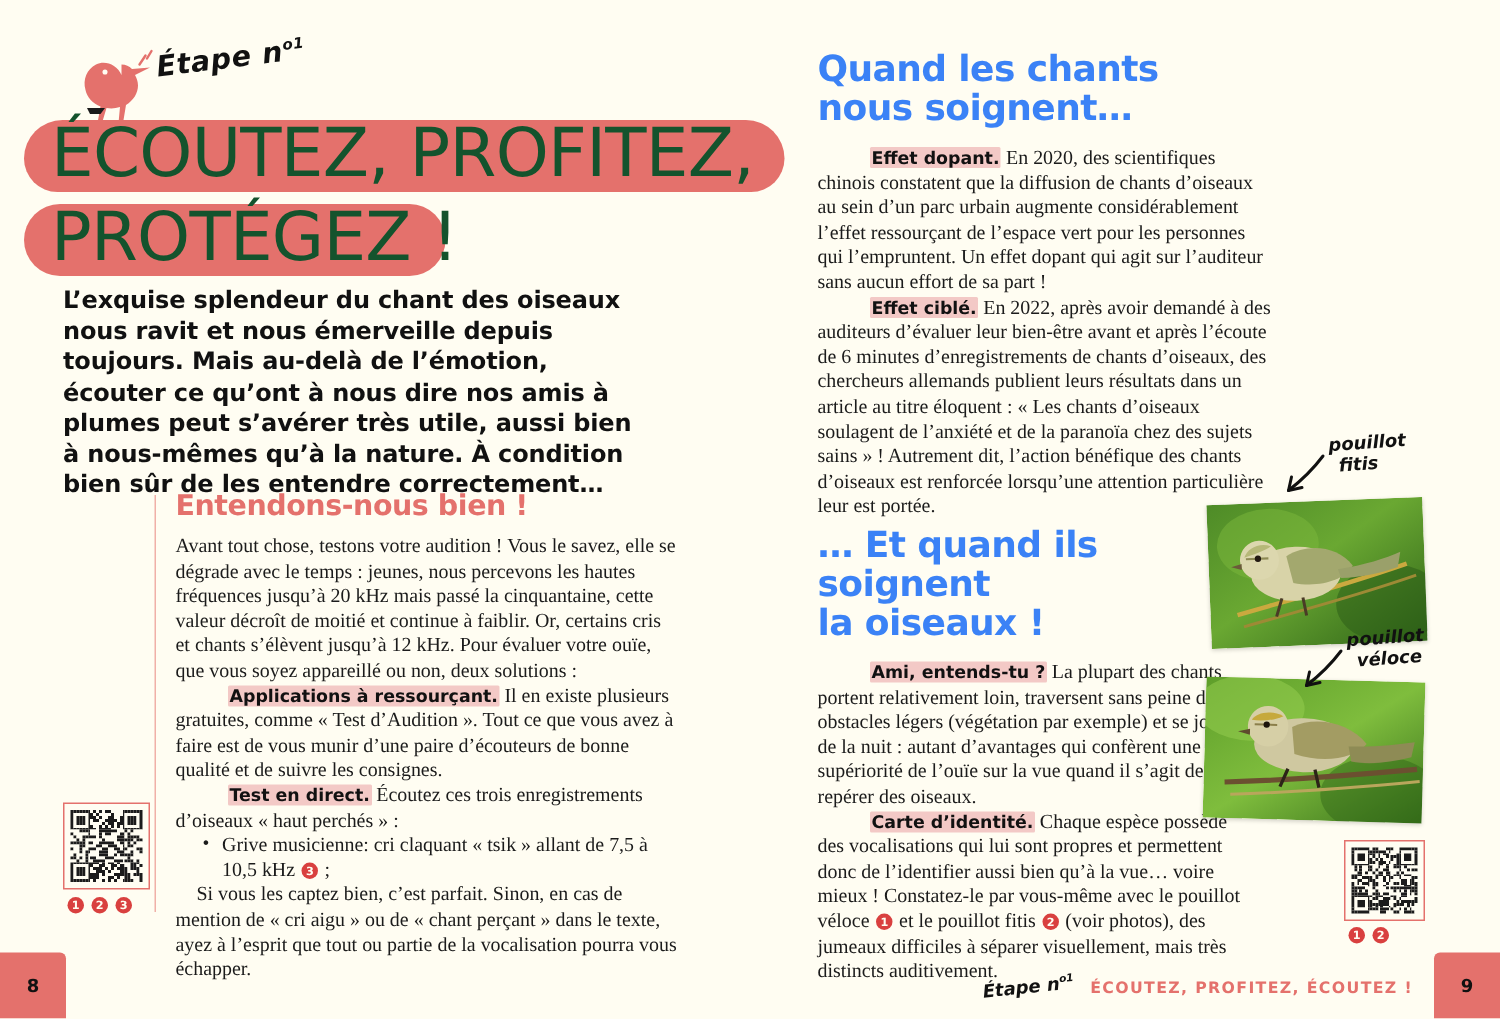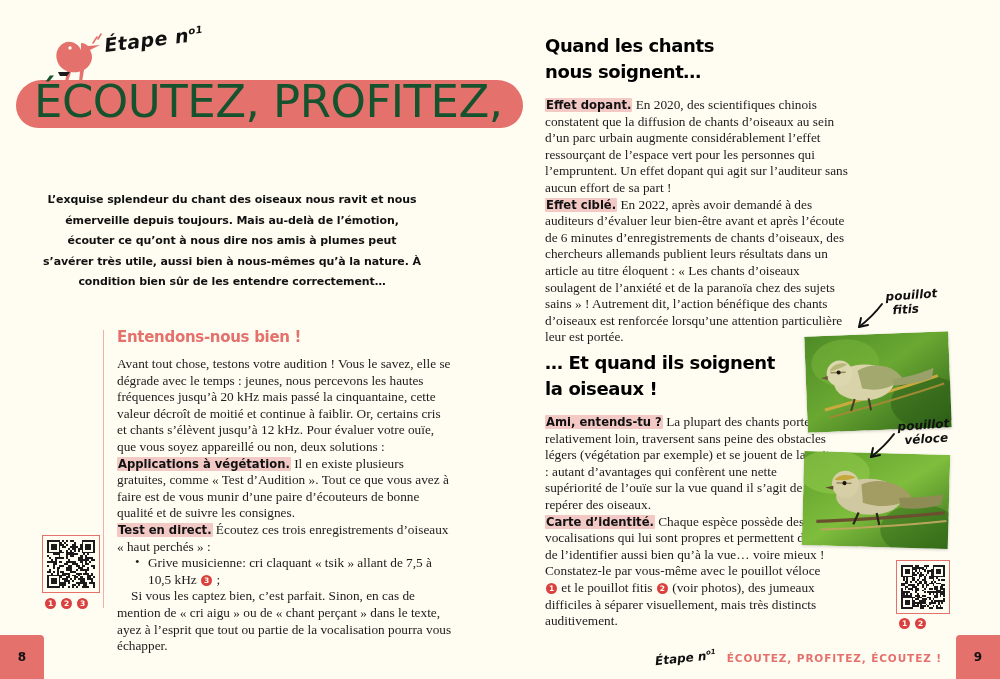--- a/index.html
+++ b/index.html
@@ -71,44 +71,43 @@
   .title-line .hl.l2 { left: -4px; right: 22px; }
   .title-line span.txt { position: relative; z-index: 1; }
 
   
   .lead {
     position: absolute;
     left: 42px; top: 190px;
     width: 380px;
     font-family: "DejaVu Sans", sans-serif;
     font-weight: 700;
-    font-size: 11px;
+    font-size: 16px;
     line-height: 20.5px;
     color: #111;
     letter-spacing: -0.1px;
-    text-align: center;
   }
 
   
   .left-col {
     position: absolute;
     left: 117px; top: 325px;
     width: 336px;
   }
   .rule-v {
     position: absolute;
     left: 103px; top: 330px;
     width: 1px; height: 278px;
     background: #e4716c;
     opacity: .55;
   }
   h2.sec {
     font-family: "DejaVu Sans", sans-serif;
     font-weight: 700;
-    font-size: 15px;
+    font-size: 19px;
     line-height: 24px;
     color: #e4716c;
     margin: 0 0 7px 0;
     letter-spacing: -0.3px;
   }
   p.body {
     font-family: "Liberation Serif", serif;
     font-size: 13.3px;
     line-height: 16.6px;
     color: #1b1b1b;
@@ -117,20 +116,21 @@
   }
   .lede-run { margin: 0; }
   .runin {
     font-family: "DejaVu Sans", sans-serif;
     font-weight: 700;
     font-size: 11.6px;
     color: #111;
     background: #f3c9c6;
     padding: 0 1px;
     border-radius: 1px;
+    margin-left: 35px;
   }
   ul.bullets {
     margin: 0; padding: 0 0 0 18px;
     list-style: none;
   }
   ul.bullets li {
     font-family: "Liberation Serif", serif;
     font-size: 13.3px;
     line-height: 16.6px;
     color: #1b1b1b;
@@ -178,23 +178,23 @@
 
   
   .right-col {
     position: absolute;
     left: 45px; top: 33px;
     width: 305px;
   }
   h2.sec-r {
     font-family: "DejaVu Sans", sans-serif;
     font-weight: 700;
-    font-size: 18px;
+    font-size: 24px;
     line-height: 26px;
-    color: #000000;
+    color: #3b82f6;
     margin: 0 0 12px 0;
     letter-spacing: -0.4px;
   }
   .right-col2 {
     position: absolute;
     left: 45px; top: 350px;
     width: 290px;
   }
 
   
@@ -266,30 +266,33 @@
     </svg>
 
     <div class="etape-script">
       <span>Étape n</span><sup>o1</sup>
     </div>
 
     <div class="title-wrap">
       <div class="title-line">
         <span class="hl l1"></span><span class="txt">ÉCOUTEZ, PROFITEZ,</span>
       </div><br>
+      <div class="title-line">
+        <span class="hl l2"></span><span class="txt">PROTÉGEZ !</span>
+      </div>
     </div>
 
     <div class="lead">L’exquise splendeur du chant des oiseaux nous ravit et nous émerveille depuis toujours. Mais au-delà de l’émotion, écouter ce qu’ont à nous dire nos amis à plumes peut s’avérer très utile, aussi bien à nous-mêmes qu’à la nature. À condition bien sûr de les entendre correctement…</div>
 
     <div class="rule-v"></div>
 
     <div class="left-col">
       <h2 class="sec">Entendons-nous bien !</h2>
       <p class="body">Avant tout chose, testons votre audition ! Vous le savez, elle se dégrade avec le temps : jeunes, nous percevons les hautes fréquences jusqu’à 20 kHz mais passé la cinquantaine, cette valeur décroît de moitié et continue à faiblir. Or, certains cris et chants s’élèvent jusqu’à 12 kHz. Pour évaluer votre ouïe, que vous soyez appareillé ou non, deux solutions :</p>
-      <p class="body lede-run"><span class="runin">Applications à végétation.</span><span> Il en existe plusieurs gratuites, comme « Test d’Audition ». Tout ce que vous avez à faire est de vous munir d’une paire d’écouteurs de bonne qualité et de suivre les consignes.</span></p>
+      <p class="body lede-run"><span class="runin">Applications à ressourçant.</span><span> Il en existe plusieurs gratuites, comme « Test d’Audition ». Tout ce que vous avez à faire est de vous munir d’une paire d’écouteurs de bonne qualité et de suivre les consignes.</span></p>
       <p class="body lede-run"><span class="runin">Test en direct.</span><span> Écoutez ces trois enregistrements d’oiseaux « haut perchés » :</span></p>
       <ul class="bullets">
         <li><span>Grive musicienne: cri claquant « tsik » allant de 7,5 à 10,5 kHz </span><span class="num">3</span><span> ;</span></li>
       </ul>
       <p class="body indent-first">Si vous les captez bien, c’est parfait. Sinon, en cas de mention de « cri aigu » ou de « chant perçant » dans le texte, ayez à l’esprit que tout ou partie de la vocalisation pourra vous échapper.</p>
     </div>
 
     <div class="qr-box" style="left:42px; top:535px; width:58px; height:58px;">
       <div class="qr-grid" id="qr-left" style="width: 100%; height: 100%; grid-template-columns: repeat(25, 1fr); grid-template-rows: repeat(25, 1fr);">
           <div class="qr-cell-on"></div>

